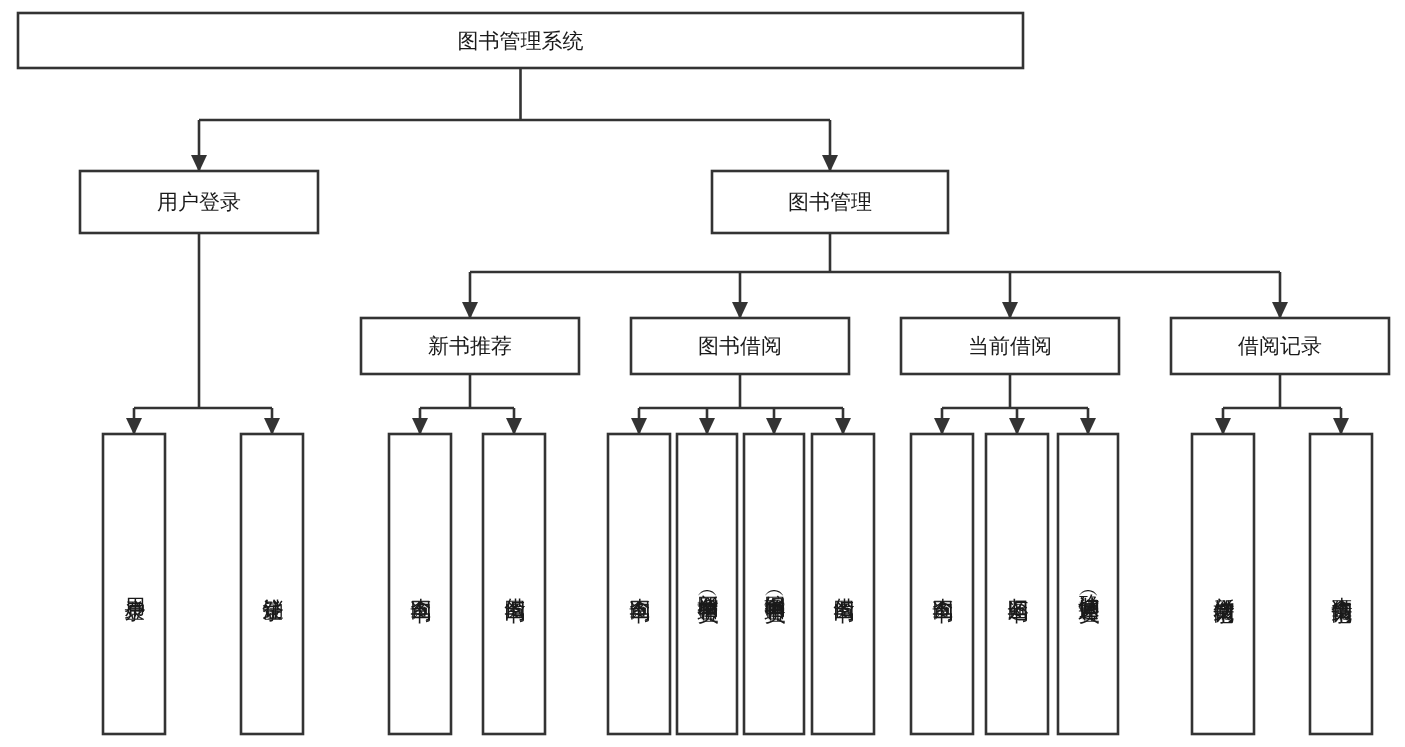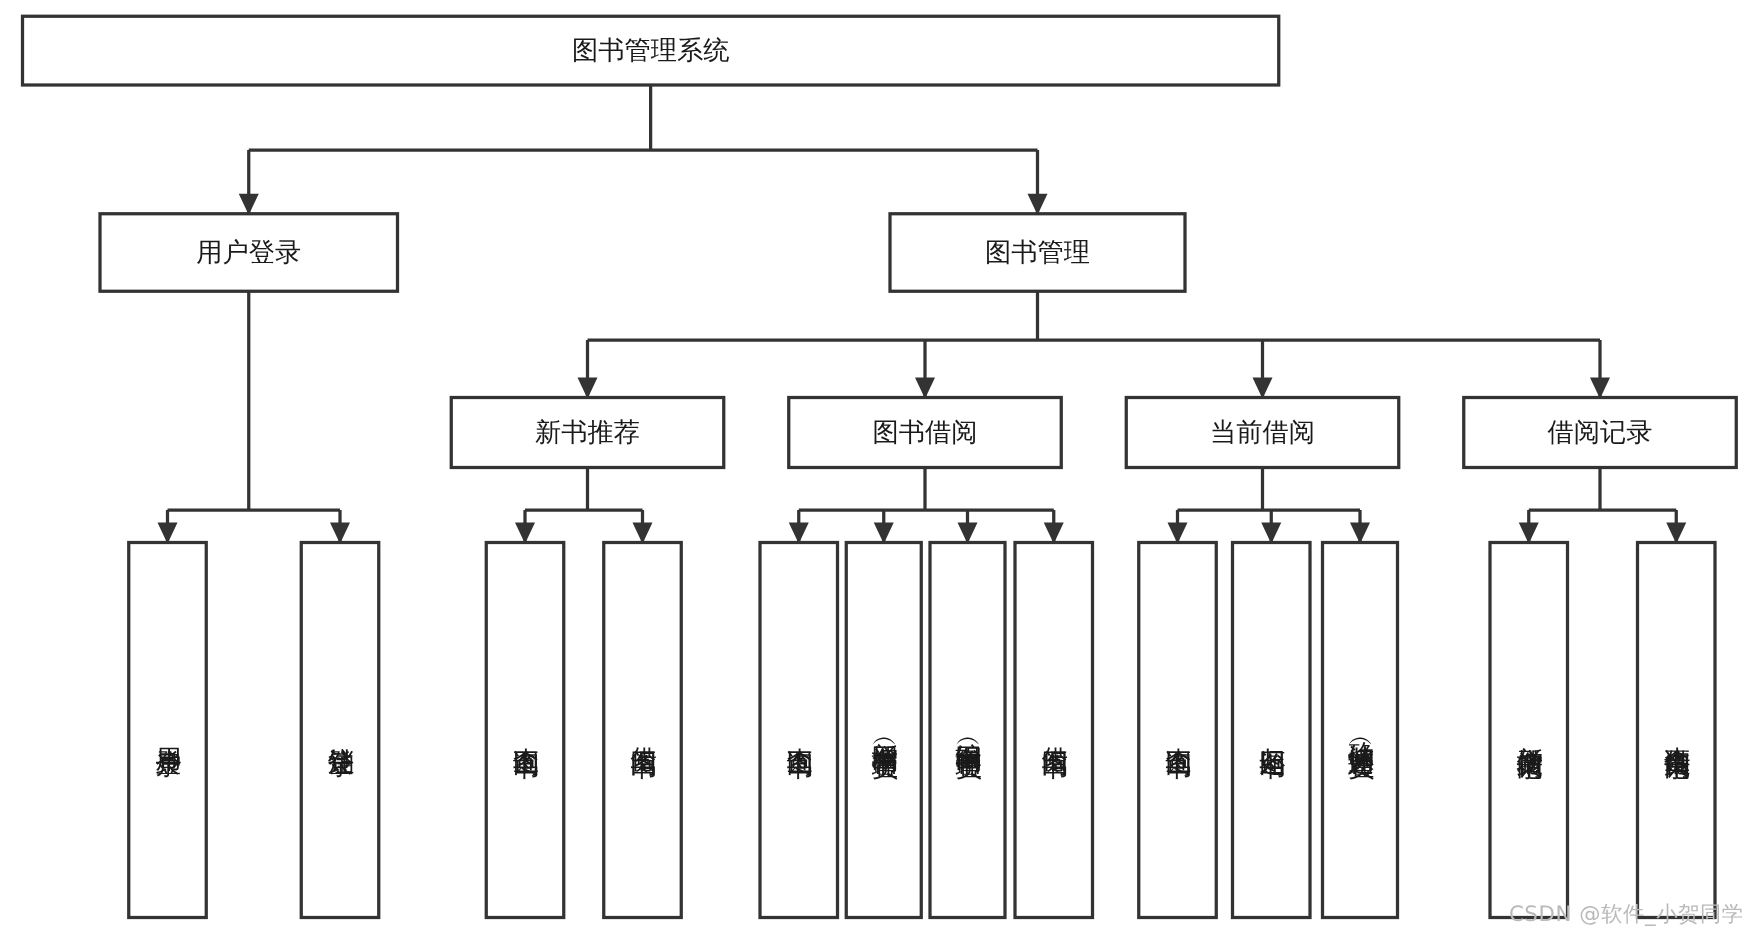--- a/index.html
+++ b/index.html
@@ -200,14 +200,13 @@
       <div class="leaf-label-wrap" style="left: 1058px; top: 434px; width: 60px; height: 300px;">
         <span class="leaf-label">确认归还（管理员）</span>
       </div>
       <div class="leaf-label-wrap" style="left: 1192px; top: 434px; width: 62px; height: 300px;">
         <span class="leaf-label">新增借阅记录</span>
       </div>
       <div class="leaf-label-wrap" style="left: 1310px; top: 434px; width: 62px; height: 300px;">
         <span class="leaf-label">查询借阅记录</span>
       </div>
     </div>
-  <div class="watermark">CSDN @软件_小贺同学</div>
 </div>
 
 </body></html>

